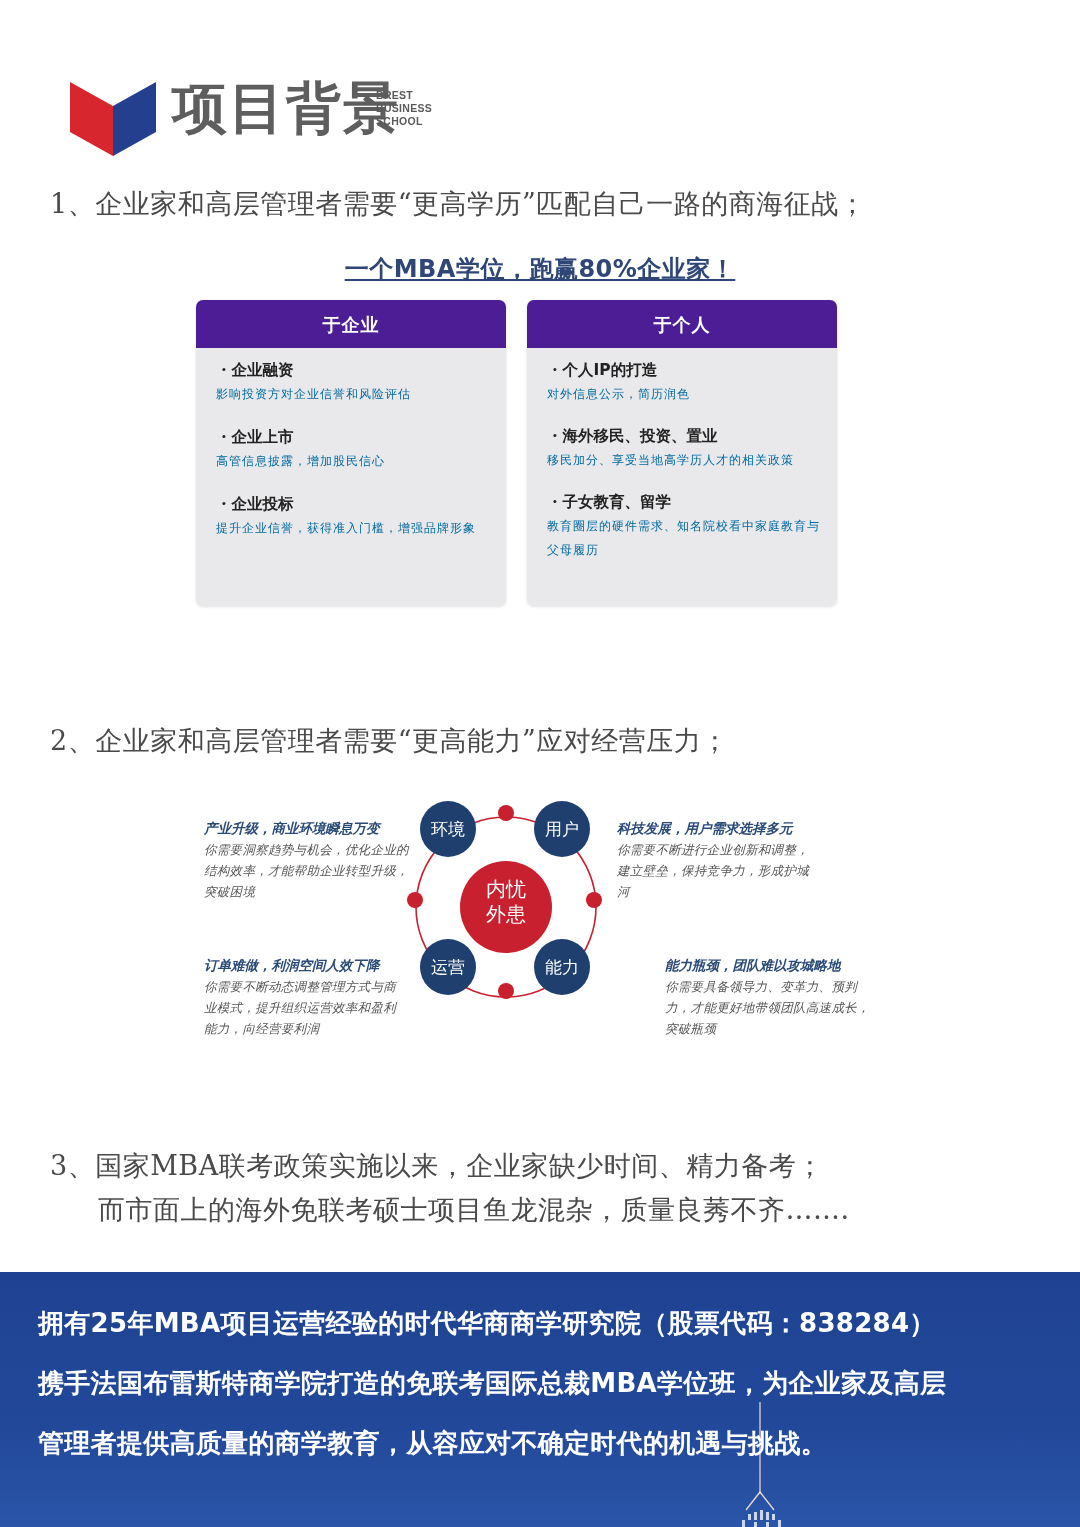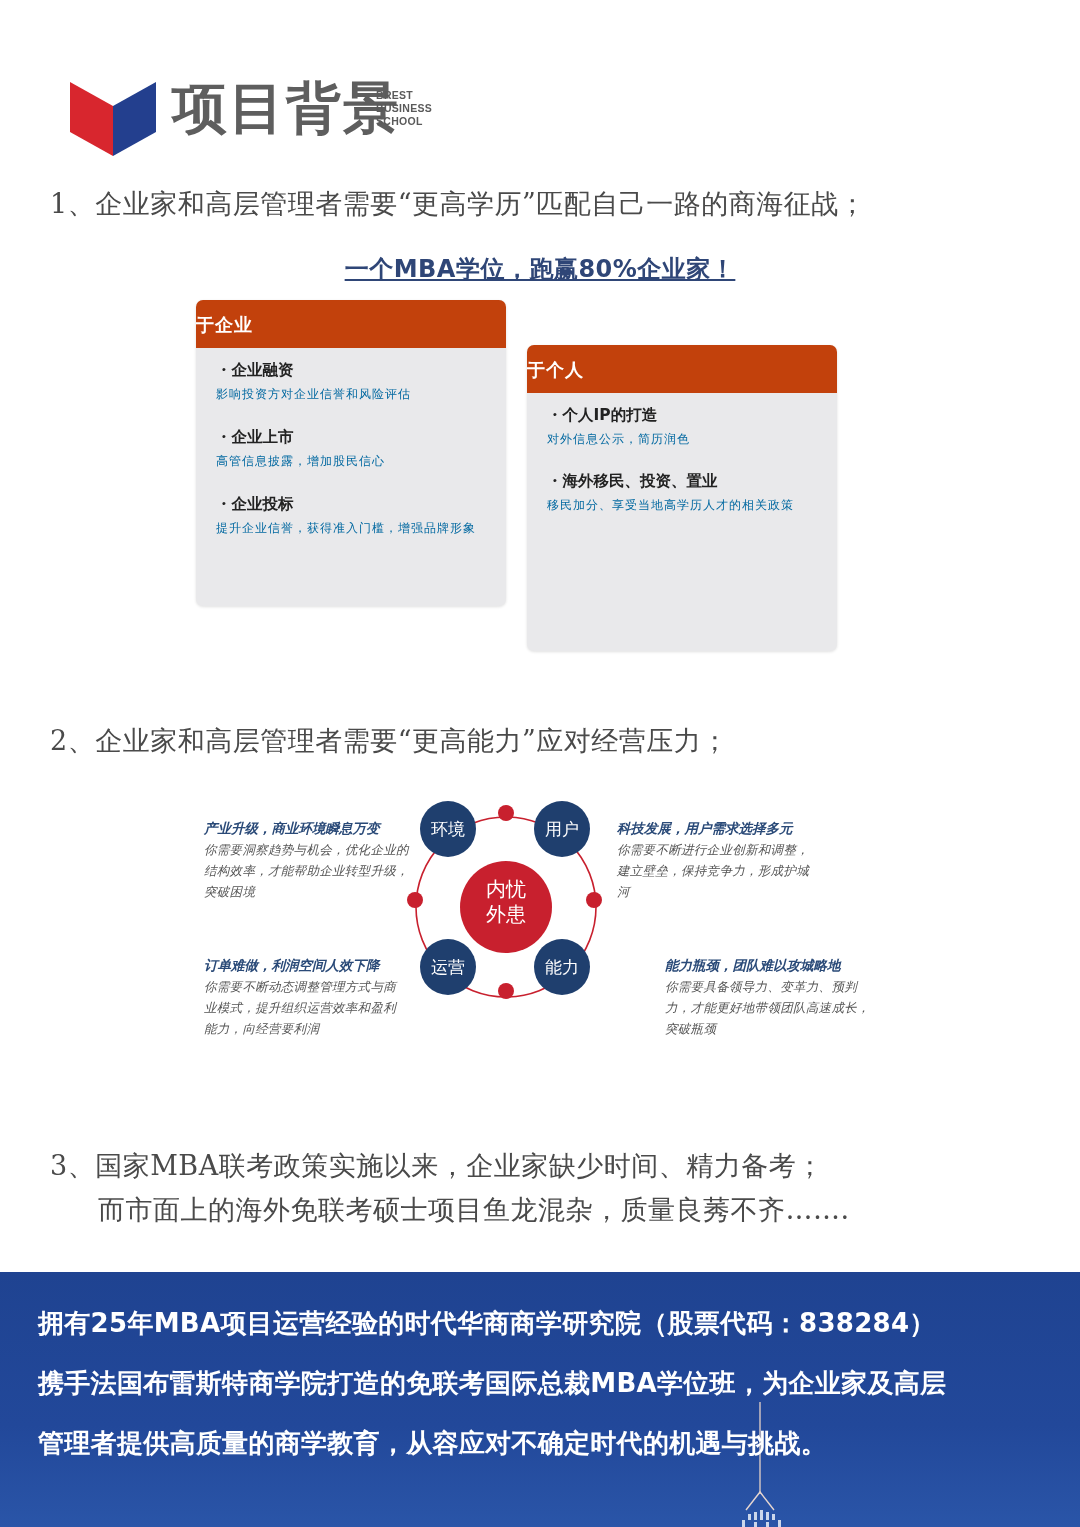--- a/index.html
+++ b/index.html
@@ -15,22 +15,22 @@
   .h1 { top: 186px; }
   .h2 { top: 723px; }
   .h3 { top: 1148px; }
   .h3b { position: absolute; left: 98px; top: 1192px; font-family: "DejaVu Serif", "Liberation Serif", serif; font-size: 27px; color: #4a4a4a; letter-spacing: 0.5px; white-space: nowrap; }
 
   .tagline { position: absolute; left: 0; width: 1080px; top: 253px; text-align: center; font-size: 24px; font-weight: bold; color: #2f4677; letter-spacing: 0.5px; text-decoration: underline; }
 
   
   .card { position: absolute; top: 300px; width: 310px; height: 306px; background: #e9e9eb; border-radius: 7px; overflow: hidden; box-shadow: 0 1px 3px rgba(0,0,0,0.12); }
   .card.left { left: 196px; }
-  .card.right { left: 527px; margin-top: 45px; }
-  .card-header { height: 48px; background: #c2410c; color: #fff; font-size: 18px; font-weight: bold; text-align: left; line-height: 50px; letter-spacing: 1px; }
+  .card.right { left: 527px; }
+  .card-header { height: 48px; background: #4c1d95; color: #fff; font-size: 18px; font-weight: bold; text-align: center; line-height: 50px; letter-spacing: 1px; }
   .card-body { padding: 10px 16px 0 20px; }
   .card-item { margin-bottom: 19px; }
   .card-item-title { font-size: 15.5px; font-weight: bold; color: #222; line-height: 24px; }
   .card-item-desc { font-size: 12px; color: #0369a1; line-height: 24px; letter-spacing: 1px; }
   .card.right .card-item { margin-bottom: 18px; }
 
   
   .diagram { position: absolute; left: 400px; top: 795px; width: 220px; height: 210px; }
   .block { position: absolute; width: 215px; font-style: italic; }
   .block-title { font-size: 13.5px; font-weight: bold; color: #2a4a78; line-height: 21px; white-space: nowrap; }
@@ -87,20 +87,24 @@
   <div class="card-header">于个人</div>
   <div class="card-body">
     <div class="card-item">
       <div class="card-item-title">・个人IP的打造</div>
       <div class="card-item-desc">对外信息公示，简历润色</div>
     </div>
     <div class="card-item">
       <div class="card-item-title">・海外移民、投资、置业</div>
       <div class="card-item-desc">移民加分、享受当地高学历人才的相关政策</div>
     </div>
+    <div class="card-item">
+      <div class="card-item-title">・子女教育、留学</div>
+      <div class="card-item-desc">教育圈层的硬件需求、知名院校看中家庭教育与父母履历</div>
+    </div>
   </div>
 </div>
 
 <div class="section-heading h2">2、企业家和高层管理者需要“更高能力”应对经营压力；</div>
 
 <svg class="diagram" viewBox="0 0 220 210">
   <circle cx="106" cy="112" r="90" fill="none" stroke="#c8202e" stroke-width="1.6"></circle>
   <circle cx="106" cy="18" r="8" fill="#c8202e"></circle>
   <circle cx="106" cy="196" r="8" fill="#c8202e"></circle>
   <circle cx="15" cy="105" r="8" fill="#c8202e"></circle>

